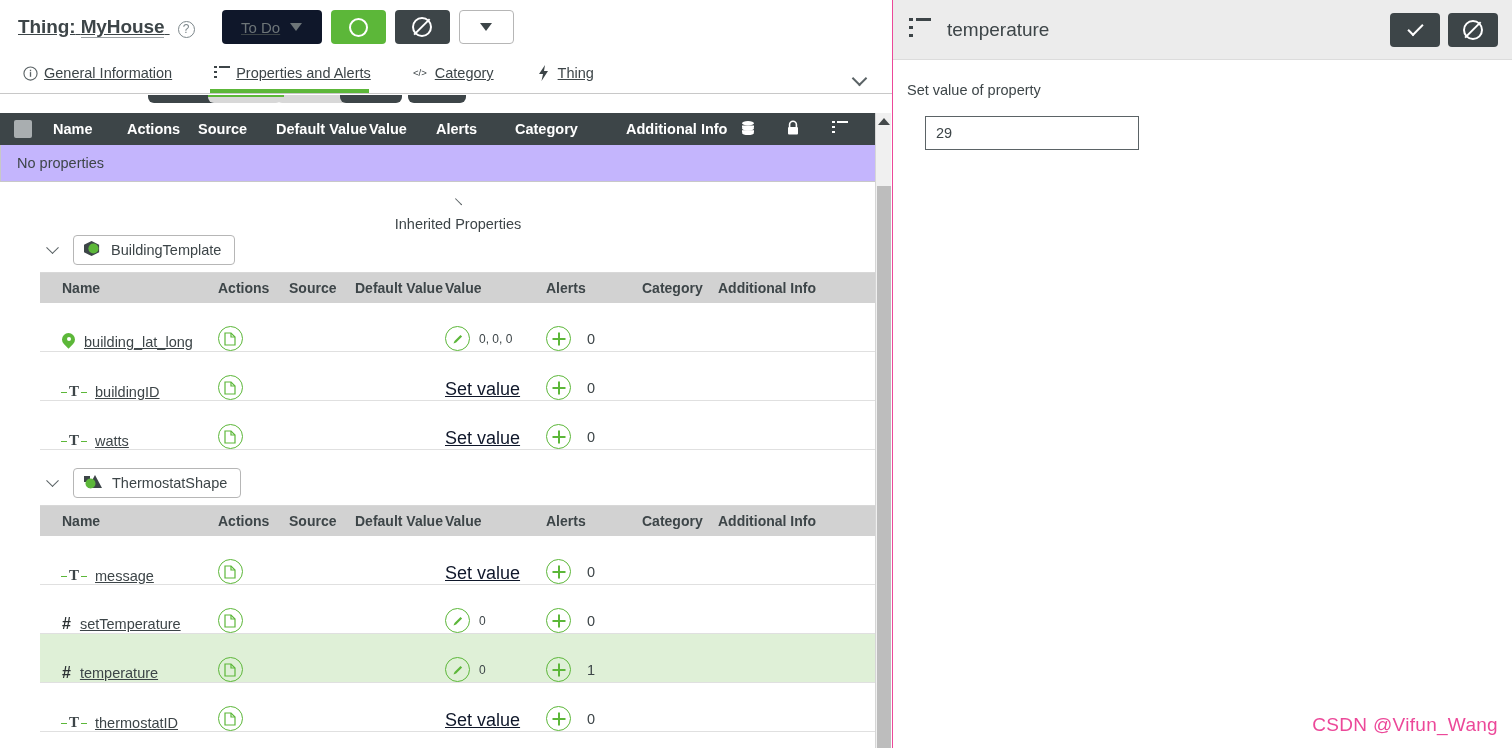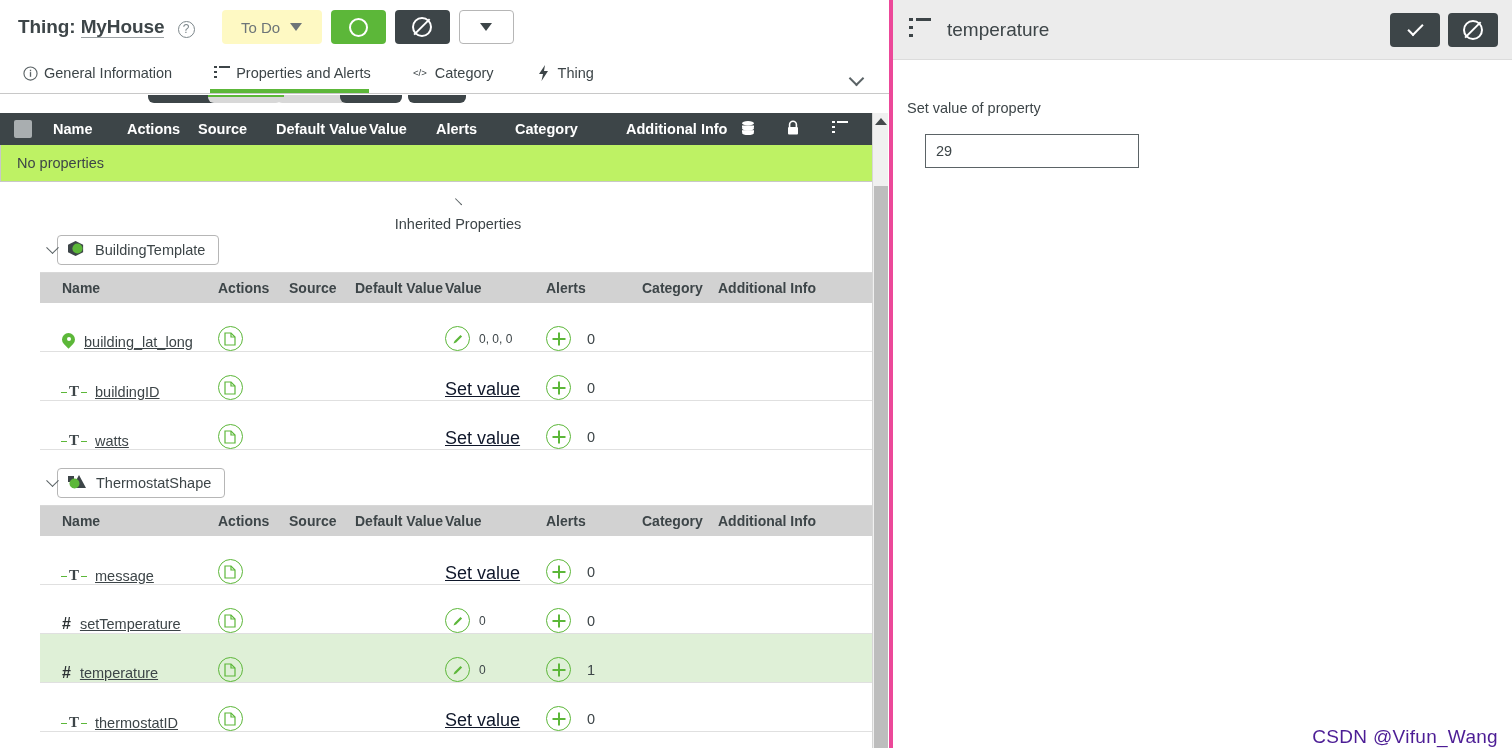--- a/index.html
+++ b/index.html
@@ -11,22 +11,23 @@
     background: #ffffff;
     color: #3d4548;
   }
   #app { position: relative; width: 1512px; height: 748px; display: flex; }
 
   
   .left-panel {
     width: 893px; height: 748px;
     position: relative;
     background: #fff;
-    border-right: 4px solid #ec4899;
+    border-right: 1px solid #ec4899;
     overflow: hidden;
+    text-decoration: underline;
   }
 
   
   .titlebar {
     height: 54px;
     display: flex; align-items: center;
     padding-left: 18px;
     gap: 0px;
   }
   .thing-title {
@@ -36,21 +37,21 @@
   .thing-name { border-bottom: 1px solid #9aa0a3; }
   .help-icon {
     width: 17px; height: 17px; border-radius: 50%;
     border: 1.4px solid #7d878b; color: #7d878b;
     font-size: 12px; font-weight: normal;
     display: inline-flex; align-items: center; justify-content: center;
     margin-left: 8px; line-height: 1;
   }
   .tb-buttons { display: flex; align-items: center; gap: 9px; margin-left: 27px; }
   .btn-todo {
-    background: #fef9c3; color: #6d7578;
+    background: #0f172a; color: #6d7578;
     height: 34px; min-width: 100px; border-radius: 4px;
     display: flex; align-items: center; justify-content: center;
     font-size: 15px; gap: 10px; padding: 0 14px; cursor: pointer;
     border: none;
   }
   .caret-down {
     width: 0; height: 0;
     border-left: 6px solid transparent;
     border-right: 6px solid transparent;
     border-top: 8px solid currentColor;
@@ -134,39 +135,39 @@
   }
   .main-hdr .chk {
     width: 18px; height: 18px; background: #a9aeb0; border-radius: 2px;
     margin-right: 21px; cursor: pointer;
   }
   .mh { white-space: nowrap; }
   .noprops {
     height: 37px; display: flex; align-items: center;
     padding-left: 16px; font-size: 14.5px; color: #3d4548;
     border: 1px solid #c8c8c8; border-top: none; width: 876px;
-    background: #bef264;
+    background: #c4b5fd;
   }
 
   
   .inh-title {
     display: flex; align-items: center; gap: 11px;
     padding: 22px 0 0 40px; font-size: 14.5px; color: #3d4548;
     height: 46px;
     flex-direction: column;
   }
   .chev-sm {
     width: 9px; height: 9px;
     border-right: 1.8px solid #5b6366;
     border-bottom: 1.8px solid #5b6366;
     transform: rotate(45deg) translate(-2px,-2px);
   }
 
   .grp-title {
-    display: flex; align-items: center; gap: 0;
+    display: flex; align-items: center; gap: 16px;
     padding-left: 48px; height: 44px;
   }
   .grp-chip {
     display: inline-flex; align-items: center; gap: 9px;
     border: 1px solid #b6b6b6; border-radius: 4px;
     height: 30px; padding: 0 13px 0 9px;
     font-size: 14.5px; color: #3d4548; background: #fff; cursor: pointer;
   }
 
   
@@ -259,33 +260,33 @@
   .rp-btn {
     width: 50px; height: 34px; border-radius: 4px; background: #3d4548;
     display: flex; align-items: center; justify-content: center; cursor: pointer;
     border: none;
   }
   .check-icon {
     width: 15px; height: 8px;
     border-left: 2.6px solid #fff; border-bottom: 2.6px solid #fff;
     transform: rotate(-45deg); margin-top: -4px;
   }
-  .rp-body { padding: 22px 12px 0 14px; margin-top: 18px; }
+  .rp-body { padding: 22px 12px 0 14px; }
   .rp-label { font-size: 14.5px; color: #3d4548; }
   .rp-input {
     margin-top: 18px; margin-left: 18px;
     width: 214px; height: 34px;
     border: 1px solid #5b6366; background: #fff;
     font-size: 14.5px; color: #3d4548;
     padding: 0 10px; border-radius: 0;
     font-family: "Liberation Sans", sans-serif;
   }
   .watermark {
-    position: absolute; right: 14px; bottom: 0;
-    font-size: 19px; color: #4c1d95; letter-spacing: 0.3px;
+    position: absolute; right: 14px; bottom: 12px;
+    font-size: 19px; color: #ec4899; letter-spacing: 0.3px;
     user-select: none;
     margin-left: 20px;
   }
 
   
   .listico { display:inline-block; width:16px; height:14px; position:relative; }
   .listico i { position:absolute; left:5px; width:11px; height:2px; background:#3d4548; }
   .listico i:nth-child(1){ top:0; } .listico i:nth-child(2){ top:5px; } .listico i:nth-child(3){ top:10px; }
   .listico b { position:absolute; left:0; width:3px; height:2px; background:#3d4548; }
   .listico b:nth-of-type(1){ top:0; } .listico b:nth-of-type(2){ top:5px; } .listico b:nth-of-type(3){ top:10px; }

